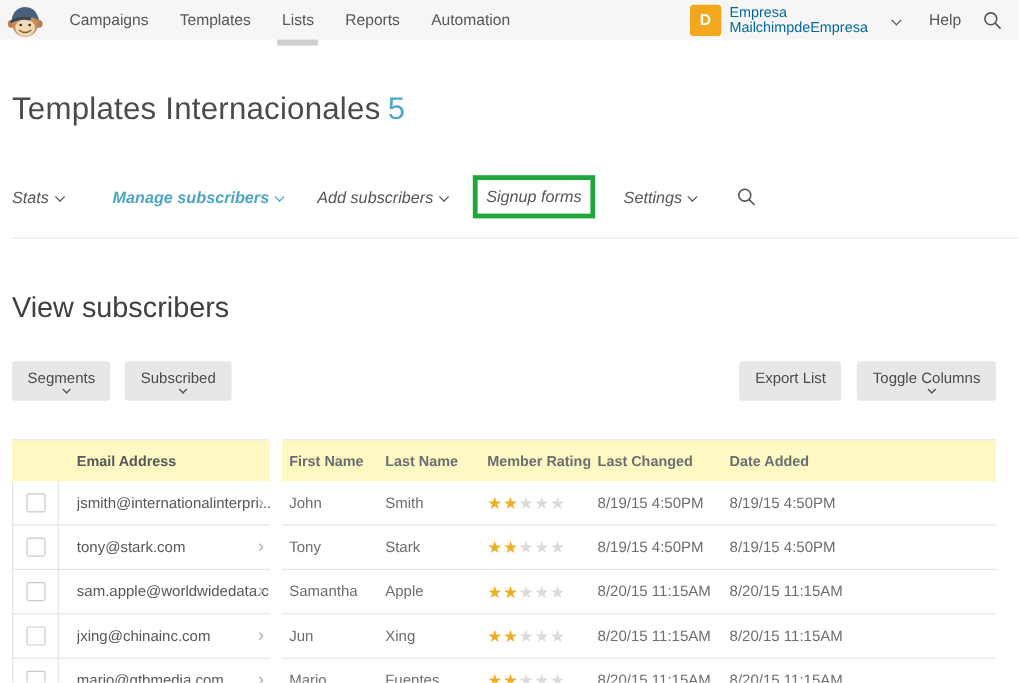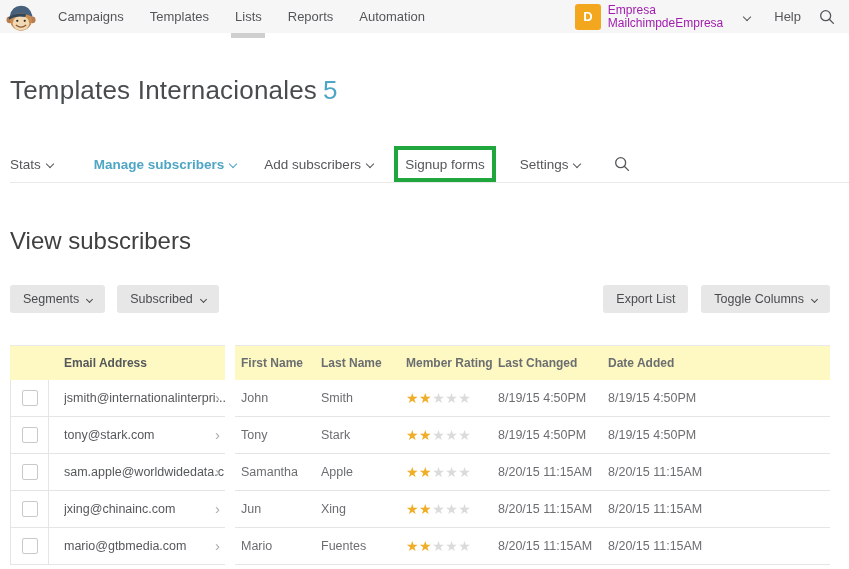--- a/index.html
+++ b/index.html
@@ -31,21 +31,21 @@
     bottom: -5px; width: 34px; height: 5px; background: #cfcfcf;
   }
   .nav-right { margin-left: auto; display: flex; align-items: center; gap: 18px; }
   .account { display: flex; align-items: center; cursor: pointer; gap: 7px; }
   .avatar {
     width: 26px; height: 26px; border-radius: 3px;
     background: var(--avatar-orange, #f2a71e);
     color: #fff; font-weight: bold; font-size: 13px;
     display: flex; align-items: center; justify-content: center;
   }
-  .acct-text { display: flex; flex-direction: column; line-height: 13px; font-size: 12px; color: #a21caf; }
+  .acct-text { display: flex; flex-direction: column; line-height: 13px; font-size: 12px; color: #0369a1; }
   .caret {
     display: inline-block; width: 6px; height: 6px;
     border-right: 1.7px solid currentColor; border-bottom: 1.7px solid currentColor;
     transform: rotate(45deg); margin-left: 6px; vertical-align: 2px;
   }
   .account .caret { margin-left: 14px; margin-right: 6px; }
   .help-link { font-size: 13px; color: #54575a; text-decoration: none; cursor: pointer; }
   .search-btn { cursor: pointer; display: flex; align-items: center; }
 
   
@@ -53,22 +53,23 @@
   h1.page-title {
     margin-top: 42px; font-size: 26px; font-weight: 500; color: #494c4e;
     letter-spacing: 0.2px;
   }
   h1 .count { color: var(--accent-blue, #4fa5c5); margin-left: 6px; font-weight: 500; }
 
   .tabbar {
     margin-top: 40px;
     display: flex; align-items: center;
     border-bottom: 1px solid #e9e9e9;
-    padding-bottom: 0;
+    padding-bottom: 16px;
     width: 839px;
+    font-style: italic;
   }
   .tab {
     font-size: 13.5px; color: #54575a; text-decoration: none; cursor: pointer;
     margin-right: 28px; white-space: nowrap;
   }
   .tab.active { color: var(--accent-blue, #4fa5c5); font-weight: bold; margin-left: 13px; }
   .green-box {
     border: 4px solid var(--annotation-green, #1fa63c);
     padding: 5px 7px; margin-right: 24px; margin-left: -7px;
     display: inline-block;
@@ -76,21 +77,21 @@
   .green-box .tab { margin-right: 0; }
   .tabbar .search-btn { margin-left: 6px; }
 
   h2.section-heading { margin-top: 44px; font-size: 24px; font-weight: 500; color: #404040; }
 
   .toolbar { margin-top: 30px; display: flex; align-items: center; width: 820px; }
   .btn {
     background: #e7e7e7; border: none; border-radius: 3px;
     font-family: "Liberation Sans", sans-serif;
     font-size: 12.5px; color: #494c4e; padding: 7px 13px;
-    cursor: pointer; display: inline-flex; align-items: center;
+    cursor: pointer; display: inline-flex; align-items: center; flex-direction: column;
   }
   .btn .caret { margin-left: 8px; width: 5px; height: 5px; }
   .toolbar .left { display: flex; gap: 12px; }
   .toolbar .right { margin-left: auto; display: flex; gap: 13px; }
 
   
   .table { margin-top: 32px; width: 820px; font-size: 12.5px; }
   .trow, .thead { display: flex; }
   .block-a { width: 215px; display: flex; flex: 0 0 auto; }
   .gap { width: 10px; flex: 0 0 auto; }

